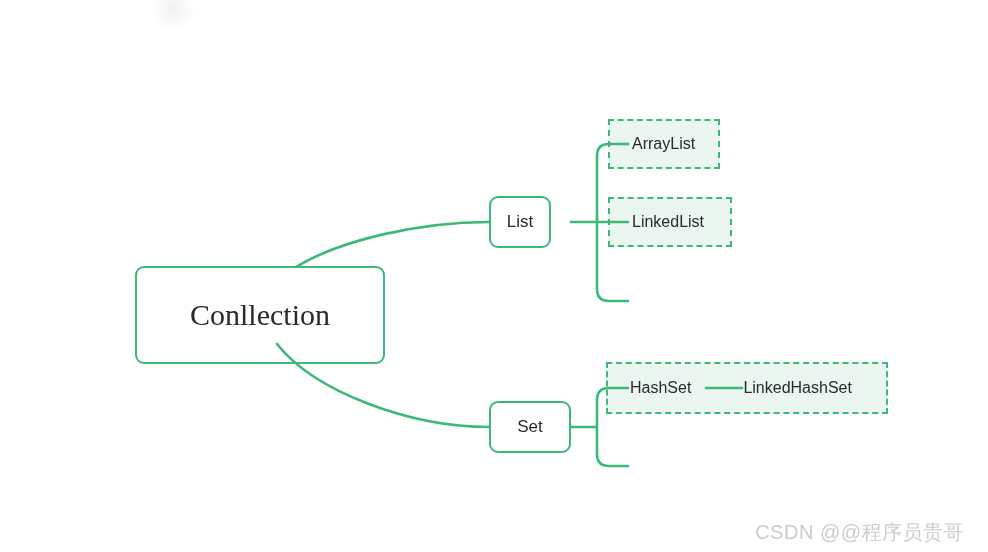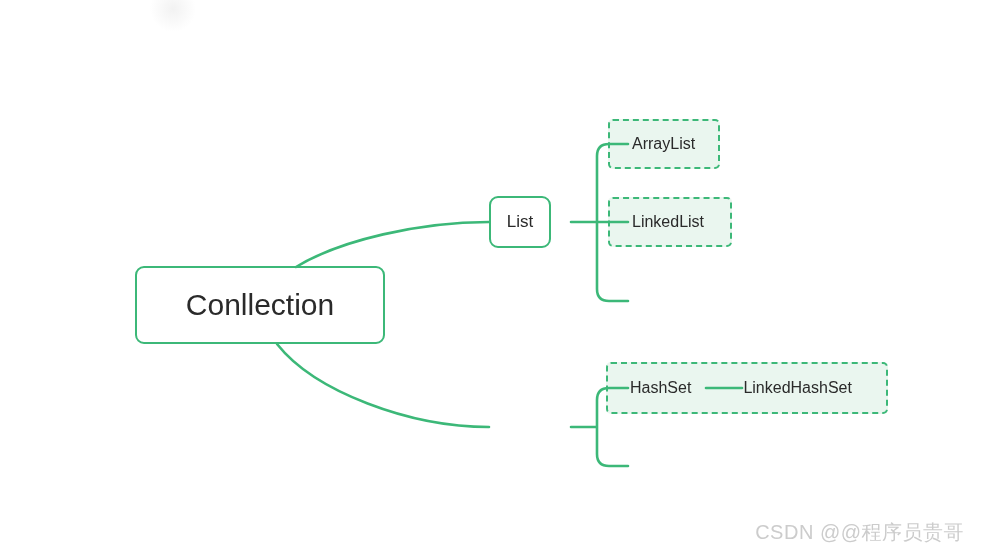--- a/index.html
+++ b/index.html
@@ -28,25 +28,25 @@
     color:var(--ink);
   }
   .node.solid{
     border:2px solid var(--green);
     border-radius:9px;
     background:#ffffff;
     justify-content:center;
   }
   .node.dashed{
     border:2px dashed var(--green);
-    border-radius:5px;
+    border-radius:0;
     background:var(--node-fill);
     justify-content:flex-start;
   }
-  .node.root{left:135px;top:266px;width:250px;height:78px;font-size:30px;}
+  .node.root{left:135px;top:266px;width:250px;height:98px;font-size:30px;font-family:Liberation Serif, serif;}
   .node.branch{font-size:17px;}
   .node.leaf{font-size:16px;}
   .leaf .lbl{margin-left:22px;}
   .n-list{left:489px;top:196px;width:62px;height:52px;}
   .n-set{left:489px;top:401px;width:82px;height:52px;}
   .n-arraylist{left:608px;top:119px;width:112px;height:50px;}
   .n-linkedlist{left:608px;top:197px;width:124px;height:50px;}
   .n-vector{left:608px;top:277px;width:95px;height:48px;}
   .n-hashgroup{left:606px;top:362px;width:282px;height:52px;}
   .n-treeset{left:606px;top:441px;width:102px;height:50px;}
@@ -79,20 +79,23 @@
   <div class="fade-dot"></div>
 
   <div class="node solid root">
     <span class="lbl">Conllection</span>
   </div>
 
   <div class="node solid branch n-list">
     <span class="lbl">List</span>
   </div>
 
+  <div class="node solid branch n-set">
+    <span class="lbl">Set</span>
+  </div>
 
   <div class="node dashed leaf n-arraylist">
     <span class="lbl">ArrayList</span>
   </div>
 
   <div class="node dashed leaf n-linkedlist">
     <span class="lbl">LinkedList</span>
   </div>
 
 

